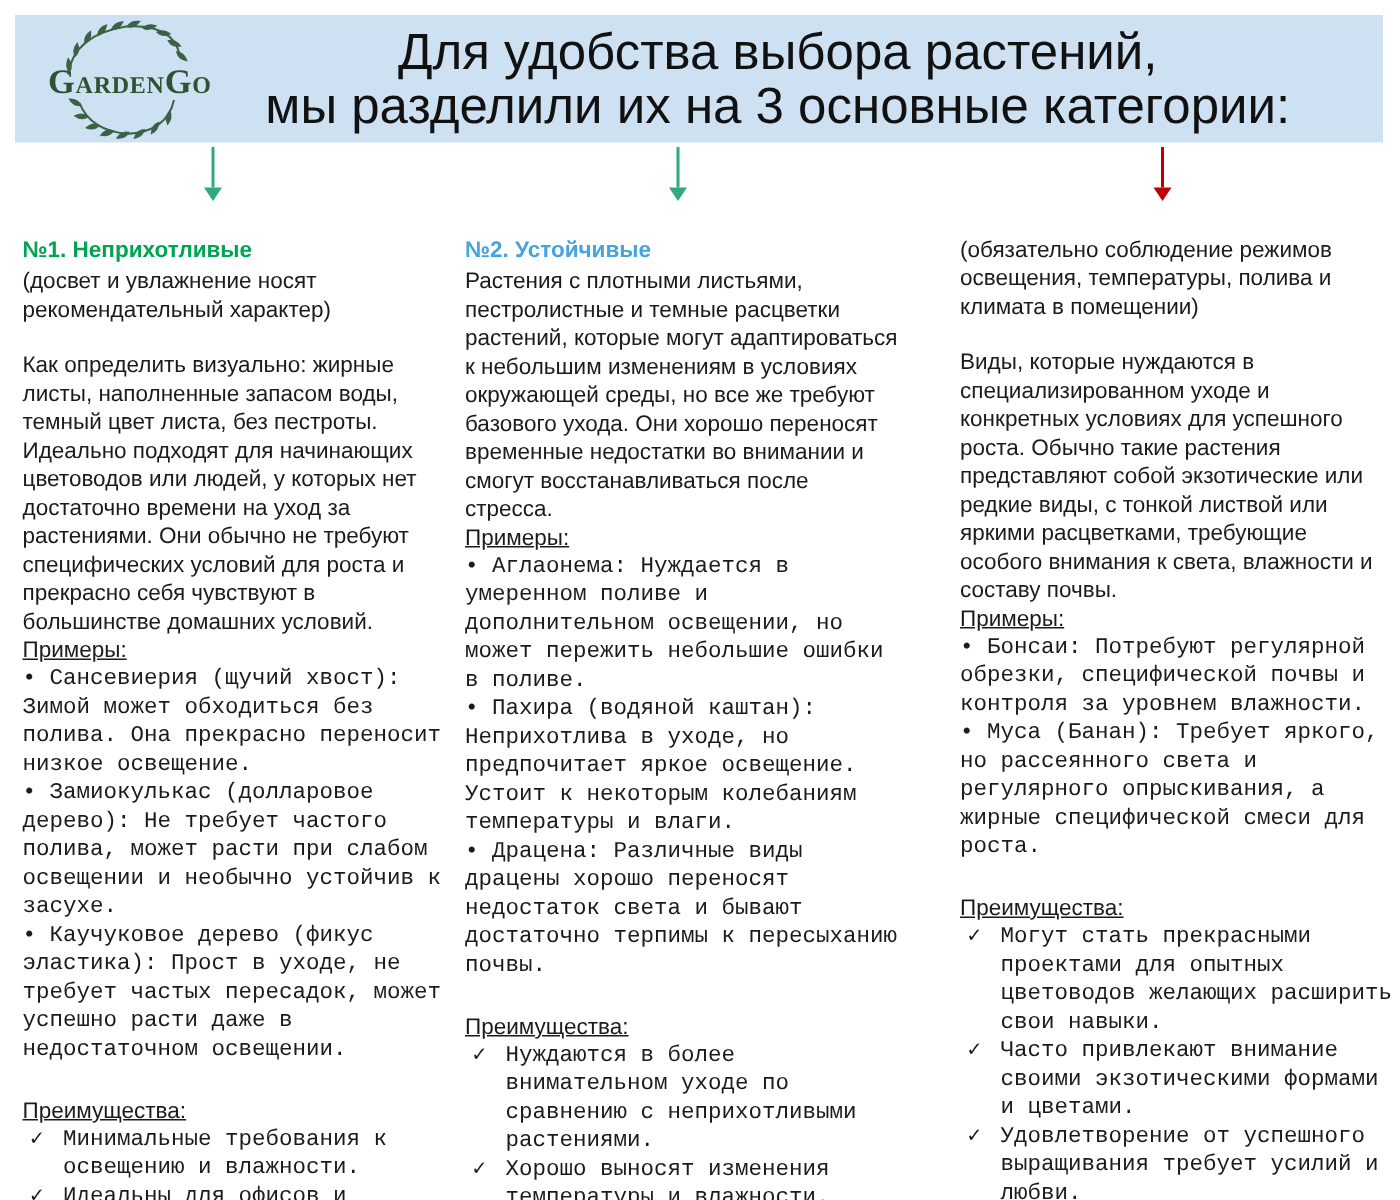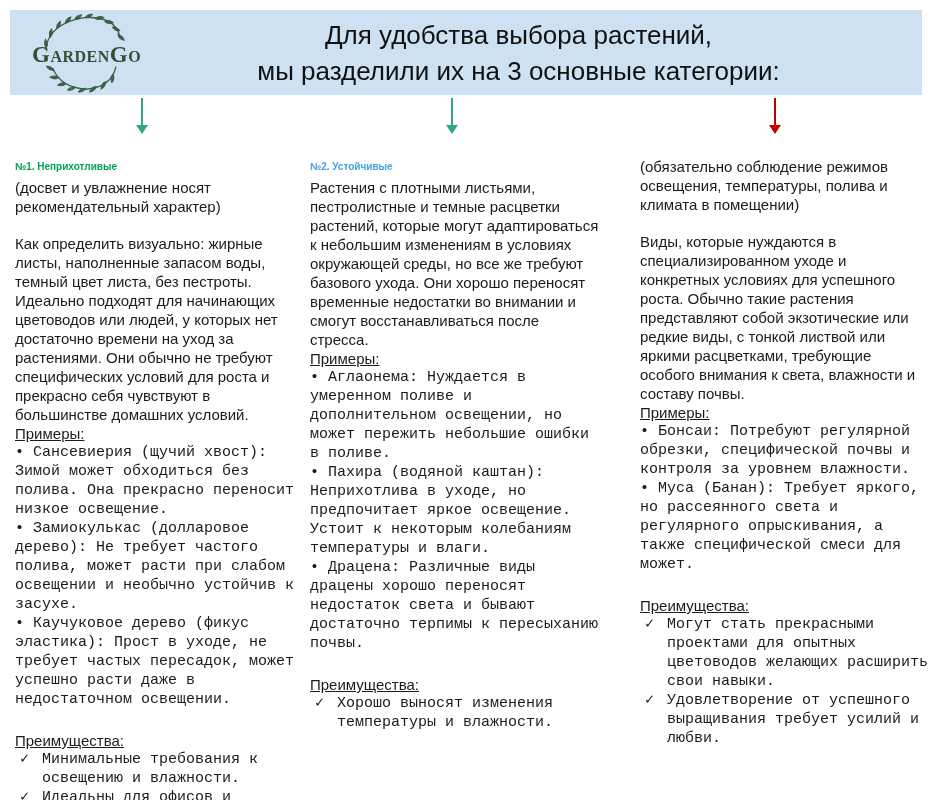--- a/index.html
+++ b/index.html
@@ -16,41 +16,41 @@
   .logo{position:absolute;left:22px;top:2px;width:104px;height:81px;}
   .logo svg{position:absolute;left:0;top:0;}
   .logo-text{
     position:absolute;left:0;right:0;top:30px;text-align:center;
     font-family:"Liberation Serif","DejaVu Serif",serif;
     font-variant:small-caps;font-weight:bold;font-size:23px;
     color:#2f5233;letter-spacing:.5px;
   }
   .banner-title{
     position:absolute;left:135px;right:30px;top:7px;margin:0;
-    text-align:center;font-size:26px;line-height:36px;font-weight:normal;color:#111;
+    text-align:center;font-size:34px;line-height:36px;font-weight:normal;color:#111;
   }
   
   .arrows{position:absolute;left:0;top:95px;width:933px;height:42px;}
   .arrow{
     position:absolute;top:3px;height:36px;width:12px;
     display:flex;flex-direction:column;align-items:center;
   }
   .arrow .a-line{width:2px;flex:1 1 auto;background:currentColor;}
   .arrow .a-head{
     width:0;height:0;flex:0 0 auto;
     border-left:6px solid transparent;border-right:6px solid transparent;
     border-top:9px solid currentColor;
   }
   .arrow-1{left:136px;} .arrow-2{left:446px;} .arrow-3{left:769px;}
   
   .col{position:absolute;top:157px;font-size:15px;line-height:19px;}
   .col-1{left:15px;width:288px;}
   .col-2{left:310px;width:291px;}
   .col-3{left:640px;width:289px;}
-  .cat-title{font-size:10px;font-weight:bold;margin:0 0 2px;line-height:19px;}
+  .cat-title{font-size:15px;font-weight:bold;margin:0 0 2px;line-height:19px;}
   .subtitle{margin:0 0 18px;}
   .desc{margin:0;}
   .sec-label{margin:0;text-decoration:underline;}
   .adv-label{margin-top:22px;}
   ul{list-style:none;margin:0;padding:0;font-family:Liberation Mono, monospace;}
   ul.examples li::before{content:attr(data-marker) " ";}
   ul.advantages li{position:relative;padding-left:27px;}
   ul.advantages li::before{content:attr(data-marker);position:absolute;left:5px;top:0;}
 </style>
 </head>
@@ -127,31 +127,33 @@
   <h2 class="cat-title" style="color: rgb(69, 163, 224);">№2. Устойчивые</h2>
   <p class="desc">Растения с плотными листьями, пестролистные и темные расцветки растений, которые могут адаптироваться к небольшим изменениям в условиях окружающей среды, но все же требуют базового ухода. Они хорошо переносят временные недостатки во внимании и смогут восстанавливаться после стресса.</p>
   <p class="sec-label">Примеры:</p>
   <ul class="examples">
     <li data-marker="•">Аглаонема: Нуждается в умеренном поливе и дополнительном освещении, но может пережить небольшие ошибки в поливе.</li>
     <li data-marker="•">Пахира (водяной каштан): Неприхотлива в уходе, но предпочитает яркое освещение. Устоит к некоторым колебаниям температуры и влаги.</li>
     <li data-marker="•">Драцена: Различные виды драцены хорошо переносят недостаток света и бывают достаточно терпимы к пересыханию почвы.</li>
   </ul>
   <p class="sec-label adv-label">Преимущества:</p>
   <ul class="advantages">
+    <li data-marker="✓">Нуждаются в более внимательном уходе по сравнению с неприхотливыми растениями.</li>
     <li data-marker="✓">Хорошо выносят изменения температуры и влажности.</li>
 
   </ul>
 </section>
 
 <section class="col col-3">
   <p class="subtitle">(обязательно соблюдение режимов освещения, температуры, полива и климата в помещении)</p>
   <p class="desc">Виды, которые нуждаются в специализированном уходе и конкретных условиях для успешного роста. Обычно такие растения представляют собой экзотические или редкие виды, с тонкой листвой или яркими расцветками, требующие особого внимания к света, влажности и составу почвы.</p>
   <p class="sec-label">Примеры:</p>
   <ul class="examples">
     <li data-marker="•">Бонсаи: Потребуют регулярной обрезки, специфической почвы и контроля за уровнем влажности.</li>
-    <li data-marker="•">Муса (Банан): Требует яркого, но рассеянного света и регулярного опрыскивания, а также специфической смеси для может.</li>
+    <li data-marker="•">Муса (Банан): Требует яркого, но рассеянного света и регулярного опрыскивания, а жирные специфической смеси для роста.</li>
   </ul>
   <p class="sec-label adv-label">Преимущества:</p>
   <ul class="advantages">
     <li data-marker="✓">Могут стать прекрасными проектами для опытных цветоводов желающих расширить свои навыки.</li>
+    <li data-marker="✓">Часто привлекают внимание своими экзотическими формами и цветами.</li>
     <li data-marker="✓">Удовлетворение от успешного выращивания требует усилий и любви.</li>
   </ul>
 </section>
 
 </body></html>

